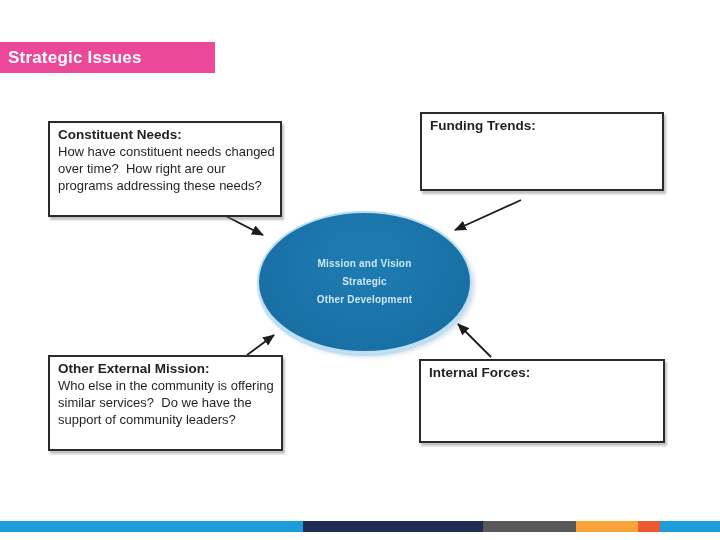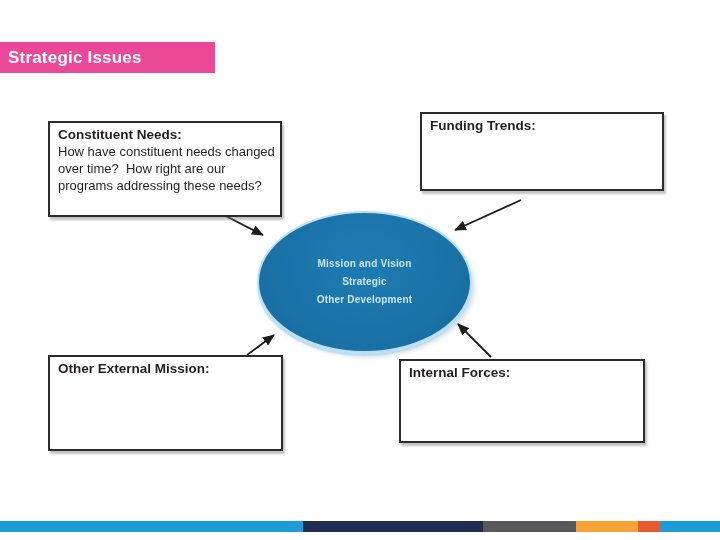--- a/index.html
+++ b/index.html
@@ -40,21 +40,21 @@
     z-index: 3;
     font-size: 13px;
     line-height: 17px;
   }
   .tbox .box-title { font-weight: bold; font-size: 13.5px; }
   .tbox .box-body  { white-space: pre-wrap; }
 
   .box-constituent { left: 48px;  top: 121px; width: 222px; min-height: 84px; }
   .box-funding     { left: 420px; top: 112px; width: 232px; min-height: 67px; }
   .box-external    { left: 48px;  top: 355px; width: 223px; min-height: 84px; }
-  .box-internal    { left: 399px; top: 359px; width: 234px; min-height: 72px; }
+  .box-internal    { left: 419px; top: 359px; width: 234px; min-height: 72px; }
 
   
   .ellipse {
     position: absolute;
     left: 257px; top: 211px;
     width: 211px; height: 138px;
     border-radius: 50%;
     background: radial-gradient(ellipse at 50% 35%, #1e7cb2 0%, #1a73a8 55%, #16699c 100%);
     border: 2px solid #bcdef2;
     box-shadow: 0 3px 1px #bcdef2, 3px 4px 4px rgba(140,170,190,0.35);
@@ -104,20 +104,21 @@
     <div class="box-title">Constituent Needs:</div>
     <div class="box-body">How have constituent needs changed over time?  How right are our programs addressing these needs?</div>
   </div>
 
   <div class="tbox box-funding">
     <div class="box-title">Funding Trends:</div>
   </div>
 
   <div class="tbox box-external">
     <div class="box-title">Other External Mission:</div>
+    <div class="box-body">Who else in the community is offering similar services?  Do we have the support of community leaders?</div>
   </div>
 
   <div class="tbox box-internal">
     <div class="box-title">Internal Forces:</div>
   </div>
 
   <div class="ellipse">
     <div class="e-line">Mission and Vision</div>
     <div class="e-line">Strategic</div>
     <div class="e-line">Other Development</div>

